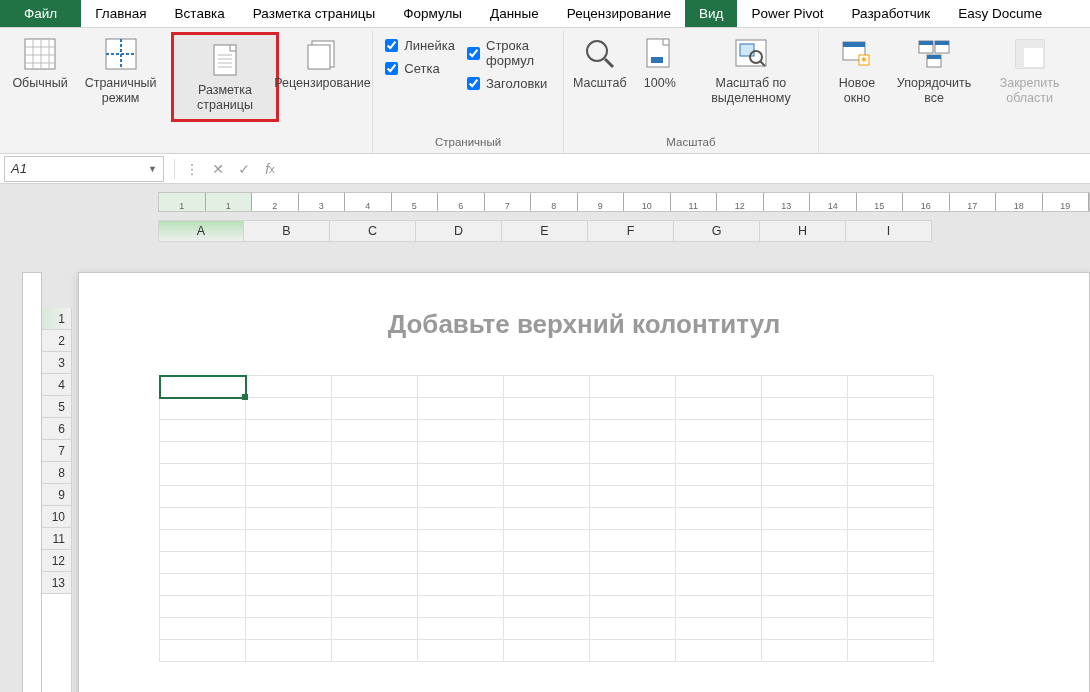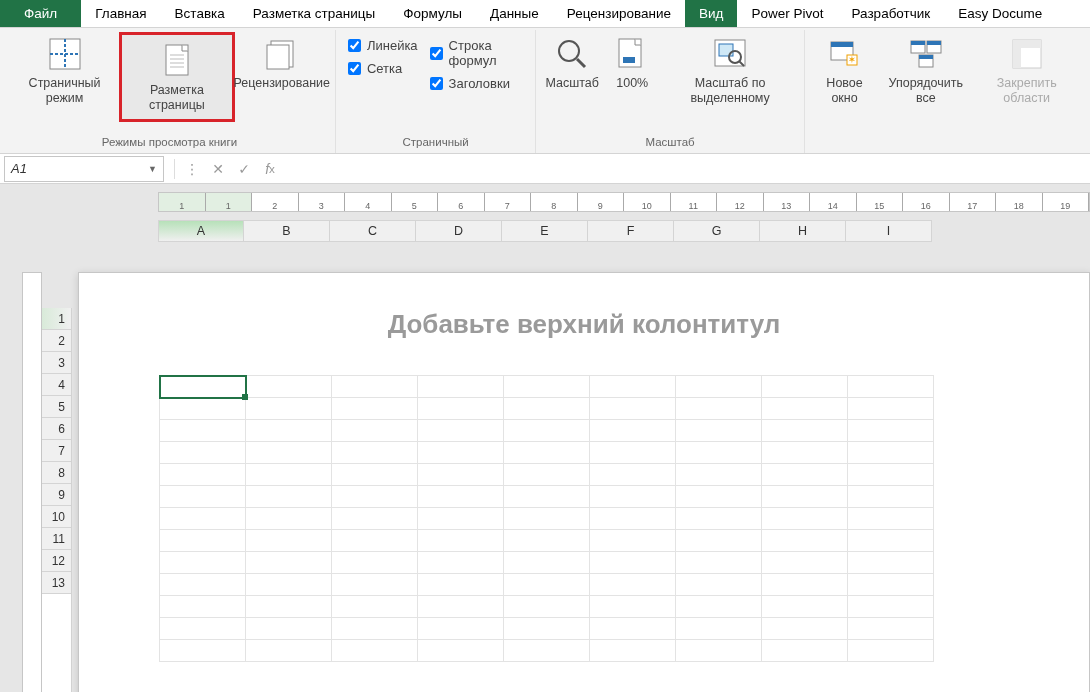--- a/index.html
+++ b/index.html
@@ -293,20 +293,34 @@
 </div>
 
 <div class="ribbon">
 
   <div class="ribbon-group">
     <div class="group-buttons">
       <div class="big-btn">
         <span class="icon">
           <svg width="34" height="34">
               <rect x="2" y="2" width="30" height="30" fill="#fff" stroke="#888"></rect>
+              <line x1="2" y1="10" x2="32" y2="10" stroke="#bbb"></line>
+              <line x1="2" y1="18" x2="32" y2="18" stroke="#bbb"></line>
+              <line x1="2" y1="26" x2="32" y2="26" stroke="#bbb"></line>
+              <line x1="10" y1="2" x2="10" y2="32" stroke="#bbb"></line>
+              <line x1="18" y1="2" x2="18" y2="32" stroke="#bbb"></line>
+              <line x1="26" y1="2" x2="26" y2="32" stroke="#bbb"></line>
+            </svg>
+        </span>
+        <span>Обычный</span>
+      </div>
+      <div class="big-btn">
+        <span class="icon">
+          <svg width="34" height="34">
+              <rect x="2" y="2" width="30" height="30" fill="#fff" stroke="#888"></rect>
               <line x1="17" y1="2" x2="17" y2="32" stroke="#2e75b6" stroke-width="2" stroke-dasharray="3,2"></line>
               <line x1="2" y1="17" x2="32" y2="17" stroke="#2e75b6" stroke-width="2" stroke-dasharray="3,2"></line>
             </svg>
         </span>
         <span>Страничный режим</span>
       </div>
       <div class="big-btn highlighted" style="min-width:84px;padding-top:8px;padding-bottom:6px;background:#e8e8e8;">
         <span class="icon">
           <svg width="30" height="36">
               <rect x="4" y="2" width="22" height="30" fill="#fff" stroke="#888"></rect>
@@ -322,21 +336,20 @@
       <div class="big-btn">
         <span class="icon">
           <svg width="34" height="34">
               <rect x="6" y="4" width="22" height="26" fill="#fff" stroke="#888"></rect>
               <rect x="2" y="8" width="22" height="24" fill="#fff" stroke="#888"></rect>
             </svg>
         </span>
         <span>Рецензирование</span>
       </div>
     </div>
-    <div class="group-label">Режимы просмотра книги</div>
   </div>
 
   <div class="ribbon-group">
     <div class="group-buttons">
       <div class="checkbox-col-pair">
         <div class="checkbox-stack">
           <label class="checkbox-row">
               <input type="checkbox" checked="" style="">
               <span>Линейка</span>
             </label>

